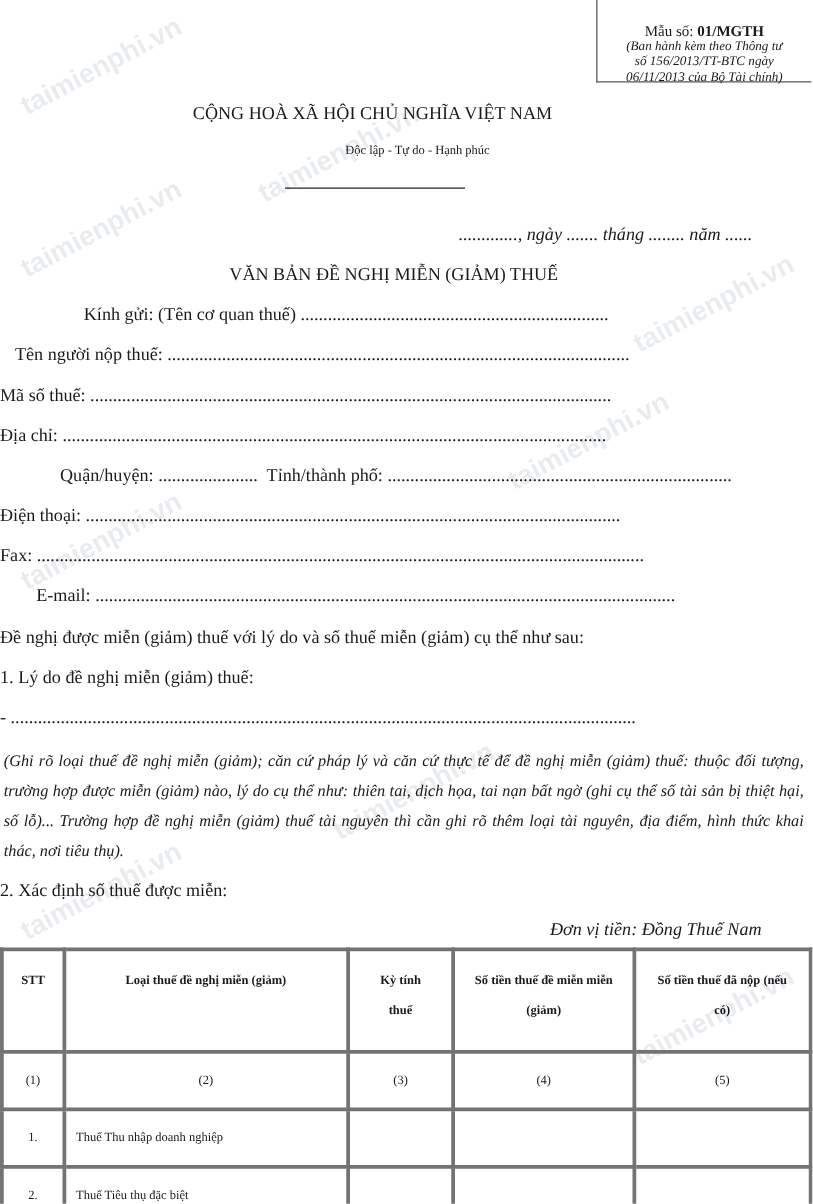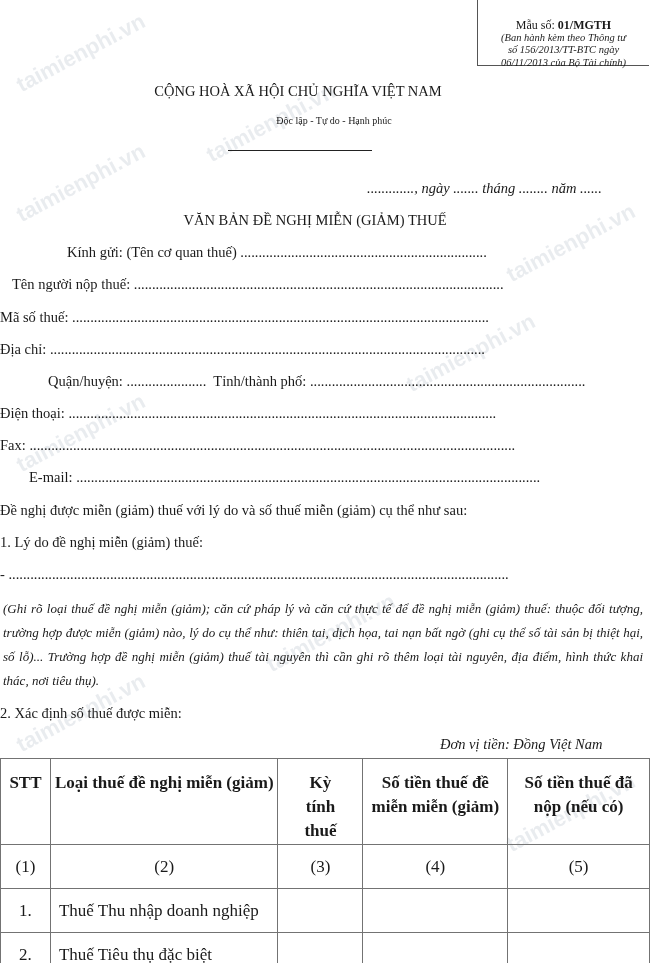--- a/index.html
+++ b/index.html
@@ -12,21 +12,21 @@
   .formbox .code { font-size:12px; }
   .formbox .code b { font-weight:bold; }
   .formbox .note { font-style:italic; }
   .bold { font-weight:normal; }
   .ital { font-style:italic; }
   .center { text-align:center; }
   .hr { position:absolute; height:0; border-top:1px solid #222; }
   .para { position:absolute; left:3px; width:640px; font-style:italic; line-height:24px;
           text-align:justify; font-size:13px; white-space:normal; }
   table.tbl { position:absolute; left:0; top:758px; width:650px; border-collapse:collapse; }
-  table.tbl td { border:1px solid #737373; font-size:17px; vertical-align:top; }
+  table.tbl td { border:3px solid #737373; font-size:10px; vertical-align:top; }
   table.tbl thead td { font-weight:bold; text-align:center; line-height:24px; padding-top:12px; }
   table.tbl tr.nums td { text-align:center; vertical-align:middle; height:41px; }
   table.tbl tr.row td { vertical-align:middle; height:41px; }
   .wm { position:absolute; color:#d8dde3; font-family:"Liberation Sans",sans-serif; font-weight:bold;
         opacity:0.55; transform:rotate(-28deg); font-size:22px; pointer-events:none; }
 </style>
 </head>
 <body>
 
 <div class="wm" style="left:10px;top:40px;">taimienphi.vn</div>
@@ -78,21 +78,21 @@
   <span>E-mail: </span><span>................................................................................................................................</span>
 </div>
 
 <div class="abs" style="left:0;top:502px;">Đề nghị được miễn (giảm) thuế với lý do và số thuế miễn (giảm) cụ thể như sau:</div>
 
 <div class="abs bold" style="left:0;top:534px;">1. Lý do đề nghị miễn (giảm) thuế:</div>
 <div class="abs" style="left:0;top:566px;">- ..........................................................................................................................................</div>
 <div class="para" style="top:597px;">(Ghi rõ loại thuế đề nghị miễn (giảm); căn cứ pháp lý và căn cứ thực tế để đề nghị miễn (giảm) thuế: thuộc đối tượng, trường hợp được miễn (giảm) nào, lý do cụ thể như: thiên tai, dịch họa, tai nạn bất ngờ (ghi cụ thể số tài sản bị thiệt hại, số lỗ)... Trường hợp đề nghị miễn (giảm) thuế tài nguyên thì cần ghi rõ thêm loại tài nguyên, địa điểm, hình thức khai thác, nơi tiêu thụ).</div>
 
 <div class="abs bold" style="left:0;top:705px;">2. Xác định số thuế được miễn:</div>
-<div class="abs ital" style="left:440px;top:736px;">Đơn vị tiền: Đồng Việt Nam</div>
+<div class="abs ital" style="left:440px;top:736px;">Đơn vị tiền: Đồng Thuế Nam</div>
 
 <table class="tbl">
   <colgroup>
     <col style="width:50px">
       <col style="width:228px">
       <col style="width:85px">
       <col style="width:145px">
       <col style="width:142px">
   </colgroup>
   <thead>

